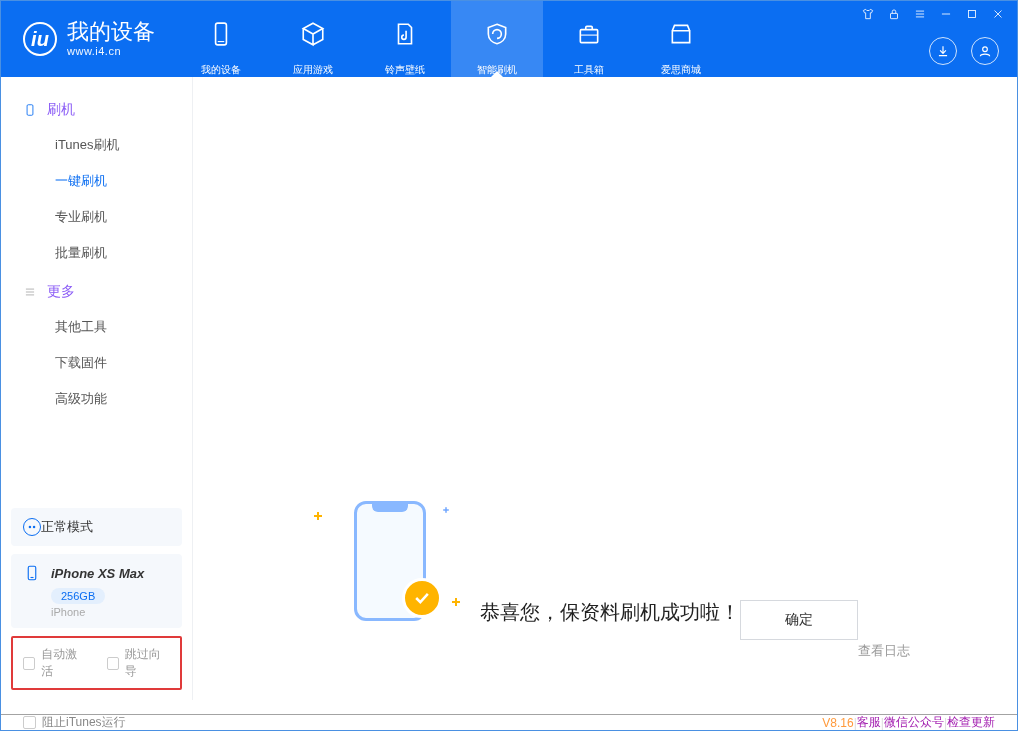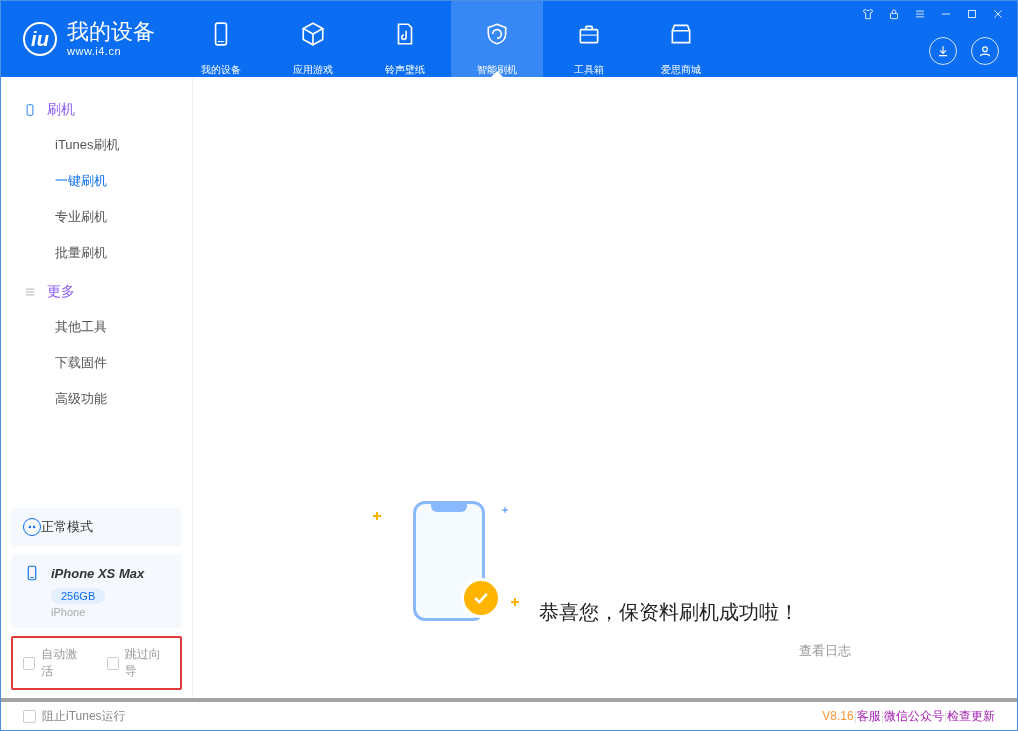--- a/index.html
+++ b/index.html
@@ -67,21 +67,21 @@
 .spark.s1 { top: 26px; left: 14px; }
 .spark.s2 { bottom: 30px; right: 20px; }
 .spark.s3 { top: 20px; right: 30px; transform:scale(0.7); }
 .spark.blue::before, .spark.blue::after { background:#6aa3ff; }
 
 .success-text { font-size: 20px; color: #222; font-weight: 500; margin-bottom: 34px; }
 .ok-btn { border: 1px solid #d6d9de; background: #fff; padding: 10px 44px; font-size: 14px; color: #333; cursor: pointer; margin-bottom: 20px; }
 .log-link { font-size: 13px; color: #999; cursor: pointer; }
 
 
-.statusbar { position: absolute; bottom: 0; left: 0; right: 0; height: 32px; border-top: 4px solid #a3a3a3; display: flex; align-items: center; padding: 0 22px; font-size: 12px; color: #888; }
+.statusbar { position: absolute; bottom: 0; left: 0; right: 0; height: 16px; border-top: 1px solid #a3a3a3; display: flex; align-items: center; padding: 0 22px; font-size: 12px; color: #888; }
 .statusbar .chk { color: #888; }
 .status-right { margin-left: auto; display: flex; align-items: center; }
 .version { color: #ff9a3c; }
 .sep { color: #ddd; }
 .status-link { cursor: pointer; color: #a21caf; }
 </style>
 </head>
 <body>
 
 <div class="header">
@@ -270,20 +270,21 @@
           <div class="notch"></div>
         </div>
       <div class="spark s2"></div>
       <div class="check-badge">
           <svg viewBox="0 0 24 24">
             <path d="M5 12 L10 17 L19 7"></path>
           </svg>
         </div>
     </div>
     <div class="success-text">恭喜您，保资料刷机成功啦！</div>
+    <button class="ok-btn">确定</button>
     <a class="log-link">查看日志</a>
   </div>
 </div>
 
 <div class="statusbar">
   <label class="chk">
       <span class="chk-box"></span>
       <span>阻止iTunes运行</span>
     </label>
   <div class="status-right">

